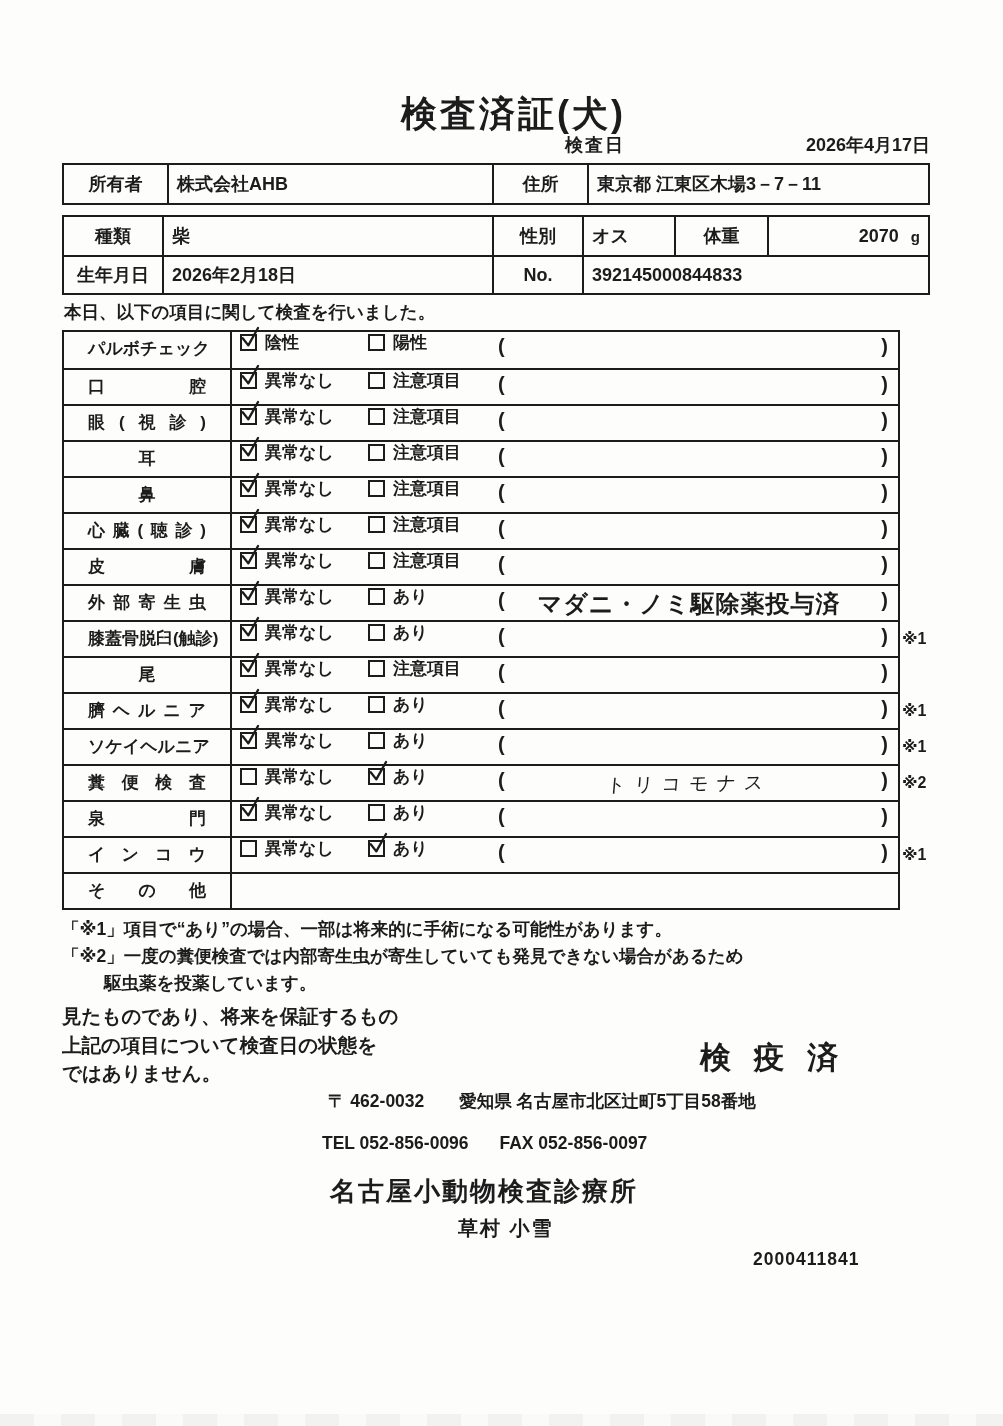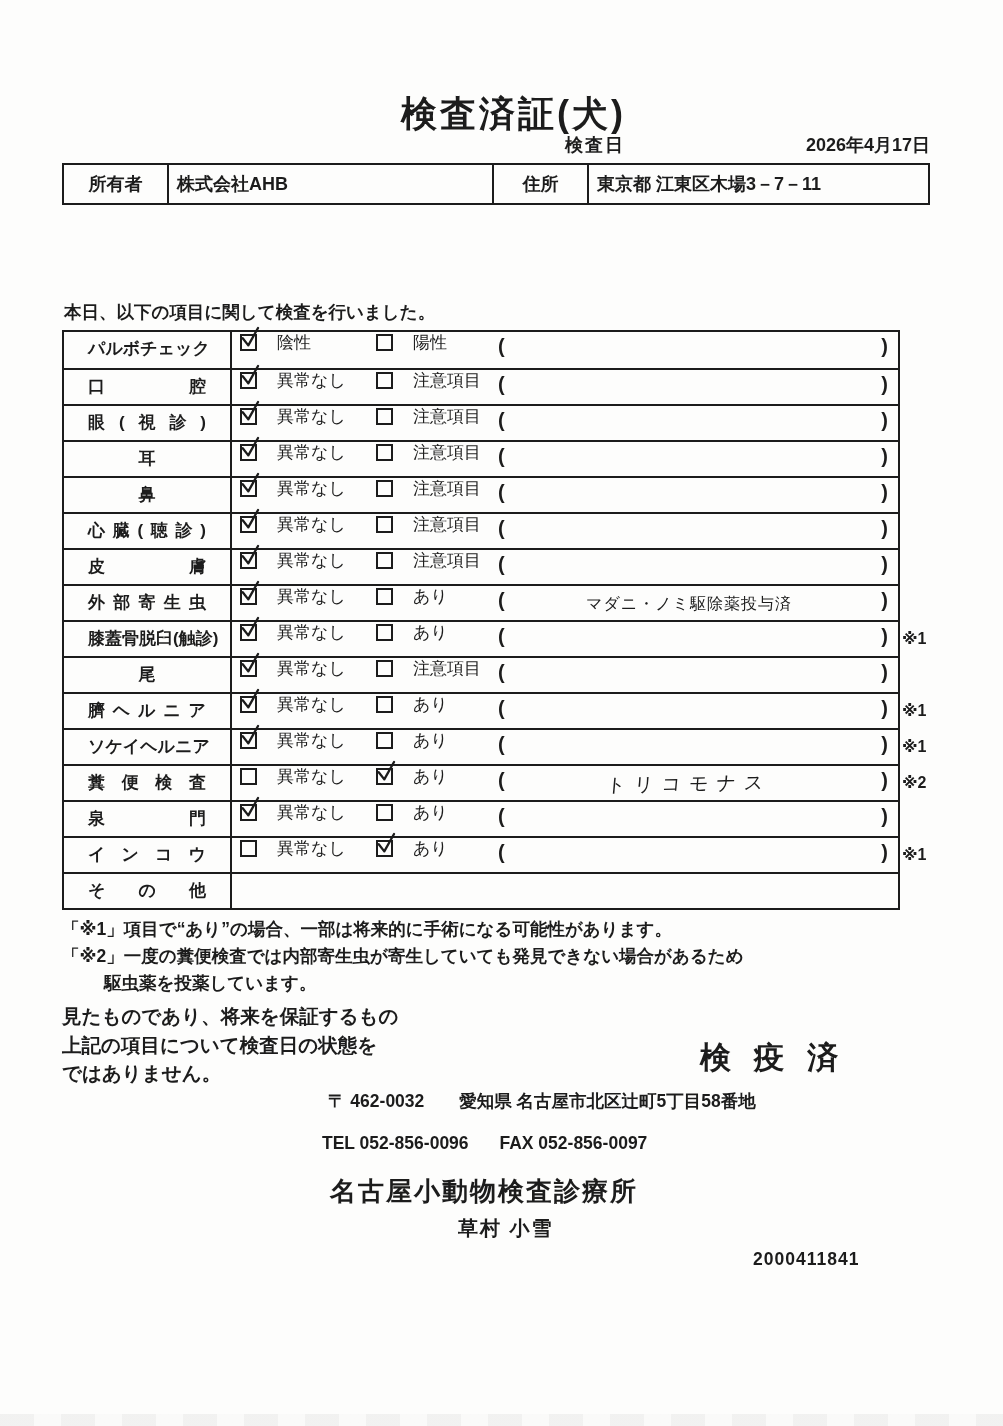--- a/index.html
+++ b/index.html
@@ -52,35 +52,35 @@
   .row:first-child{border-top:none;}
   .lbl{
     width:168px;min-width:168px;box-sizing:border-box;
     border-right:2px solid var(--ink);
     padding:0 24px;font-size:17px;font-weight:600;line-height:33px;
     text-align:justify;text-align-last:justify;text-justify:inter-character;
     white-space:nowrap;overflow:hidden;
   }
   .lbl.center{text-align:center;text-align-last:center;}
   .content{flex:1;position:relative;}
-  .opt{position:absolute;top:0;height:20px;display:flex;align-items:center;gap:20px;font-size:17px;font-weight:400;white-space:nowrap;}
+  .opt{position:absolute;top:0;height:20px;display:flex;align-items:center;gap:8px;font-size:17px;font-weight:700;white-space:nowrap;}
   .opt1{left:8px;}
-  .opt2{left:144px;align-items:center;}
+  .opt2{left:136px;align-items:center;}
   .cb{width:13px;height:13px;border:2px solid var(--ink);position:relative;flex:none;}
   .cb svg{display:none;}
   .cb.checked svg{
     display:block;position:absolute;left:-4px;top:-9px;width:23px;height:23px;
     transform:rotate(-6deg);
   }
   .cb.checked svg path{fill:none;stroke:var(--ink);stroke-width:2.4;stroke-linecap:round;stroke-linejoin:round;}
   .paren{position:absolute;top:3px;font-size:20px;font-weight:600;}
   .paren.open{left:266px;}
   .paren.close{right:10px;}
   .note{position:absolute;left:282px;right:34px;top:0;line-height:36px;text-align:center;white-space:nowrap;overflow:hidden;}
-  .note.print{font-weight:400;font-size:16px;letter-spacing:1px;}
+  .note.print{font-weight:700;font-size:24px;letter-spacing:1px;}
   .note.hand{font-weight:500;font-size:19px;letter-spacing:8px;transform:skewX(-6deg) rotate(-1deg);}
   .ref{position:absolute;right:-52px;top:7px;width:48px;font-size:16px;font-weight:600;}
   
   .footnotes{position:absolute;top:916px;left:62px;font-size:17.5px;font-weight:600;line-height:27px;}
   .footnotes .indent{padding-left:42px;}
   
   .disclaimer{position:absolute;top:1002px;left:62px;font-size:19.5px;font-weight:700;line-height:28.5px;}
   .stamp{position:absolute;top:1037px;left:700px;font-size:31px;font-weight:600;letter-spacing:7px;}
   
   .postal-line{position:absolute;top:1089px;left:328px;font-size:17.5px;font-weight:600;white-space:nowrap;}
@@ -107,20 +107,35 @@
   <span class="date-label">検査日</span>
   <span class="date-value">2026年4月17日</span>
 
   <div class="grid-table t1">
     <div class="first cell-center">所有者</div>
     <div>株式会社AHB</div>
     <div class="cell-center">住所</div>
     <div>東京都 江東区木場3－7－11</div>
   </div>
 
+  <div class="grid-table t2">
+    <div class="first cell-center">種類</div>
+    <div>柴</div>
+    <div class="cell-center">性別</div>
+    <div>オス</div>
+    <div class="cell-center">体重</div>
+    <div class="cell-right">
+      <span>2070</span>
+      <span class="unit">g</span>
+    </div>
+    <div class="first rtop cell-center">生年月日</div>
+    <div class="rtop">2026年2月18日</div>
+    <div class="rtop cell-center">No.</div>
+    <div class="rtop" style="grid-column:4 / span 3;">392145000844833</div>
+  </div>
 
   <div class="intro">本日、以下の項目に関して検査を行いました。</div>
 
   <div class="exam" id="exam-table">
       <div class="row">
       <div class="lbl">パルボチェック</div>
       <div class="content">
         <span class="opt opt1">
           <span class="cb cb1 checked">
             <svg viewBox="0 0 24 24">

